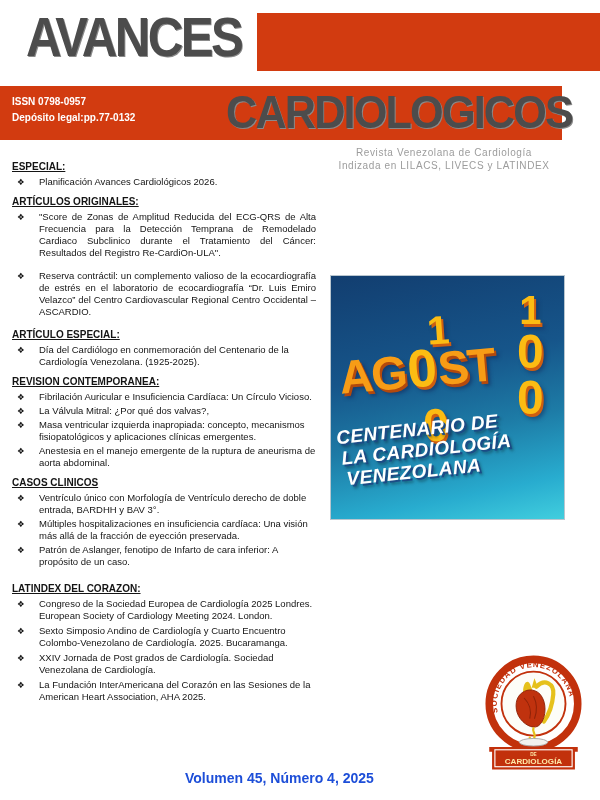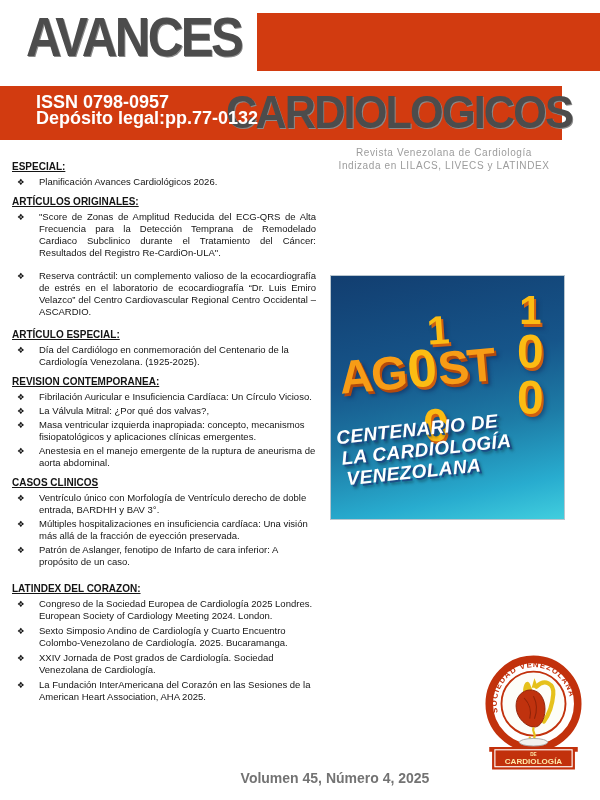--- a/index.html
+++ b/index.html
@@ -9,21 +9,21 @@
   
   .red-block-top{position:absolute;left:257px;top:13px;width:343px;height:58px;background:#d23b10;}
   .red-band{position:absolute;left:0;top:86px;width:562px;height:54px;background:#d23b10;}
   .title-avances{position:absolute;left:26px;top:4px;font-size:56px;font-weight:bold;color:#4c4c4c;
         letter-spacing:-3px;transform:scaleX(.88);transform-origin:left top;z-index:3;
         text-shadow:1px 1px 0 #8a8a8a;}
   .title-cardio{position:absolute;left:226px;top:84px;font-size:47px;font-weight:bold;color:#4c4c4c;
         letter-spacing:-2px;transform:scaleX(.92);transform-origin:left top;z-index:3;
         text-shadow:1px 1px 0 #8a8a8a;white-space:nowrap;}
   .issn-box{position:absolute;left:12px;top:94px;z-index:4;color:#ffffff;font-weight:bold;
-        font-size:18px;line-height:16px;margin-left:24px;}
+        font-size:10px;line-height:16px;}
   .tagline{position:absolute;left:290px;top:146px;width:308px;text-align:center;color:#9c9c9c;
         font-size:10px;line-height:13px;letter-spacing:.6px;white-space:nowrap;}
 
   
   .toc{position:absolute;left:12px;top:161px;width:304px;font-size:9.5px;line-height:12px;}
   .sec-heading{font-weight:bold;font-size:10px;text-decoration:underline;margin:8px 0 3px;}
   .toc .sec:first-child .sec-heading{margin-top:0;}
   .item{display:flex;margin-bottom:2px;}
   .item .bullet{flex:0 0 22px;padding-left:5px;font-size:8.5px;}
   .item .txt{flex:1;}
@@ -50,22 +50,22 @@
         align-items:center;z-index:1;}
   .col-right .one{font-size:40px;}
   .col-right .zero{font-size:48px;margin-top:-2px;}
   .slogan{position:absolute;left:7px;top:142px;transform:rotate(-6deg);z-index:3;color:#ffffff;
         font-weight:900;font-style:italic;font-size:19px;line-height:21px;letter-spacing:.4px;
         text-shadow:2px 2px 0 #1b4b86,3px 4px 3px rgba(0,0,0,.35);white-space:nowrap;}
   .slogan .l2{padding-left:3px;}
   .slogan .l3{padding-left:6px;}
 
   
-  .volume{position:absolute;left:185px;top:770px;width:300px;text-align:center;font-weight:bold;
-        font-size:14px;color:#737373;}
+  .volume{position:absolute;left:185px;top:770px;width:300px;text-align:left;font-weight:bold;
+        font-size:14px;color:#1d4ed8;}
   .logo{position:absolute;left:477px;top:648px;width:113px;height:132px;}
   .logo svg{width:100%;height:100%;display:block;}
 </style>
 </head>
 <body>
 
 <div class="page">
 
   <div class="red-block-top"></div>
   <div class="red-band"></div>

